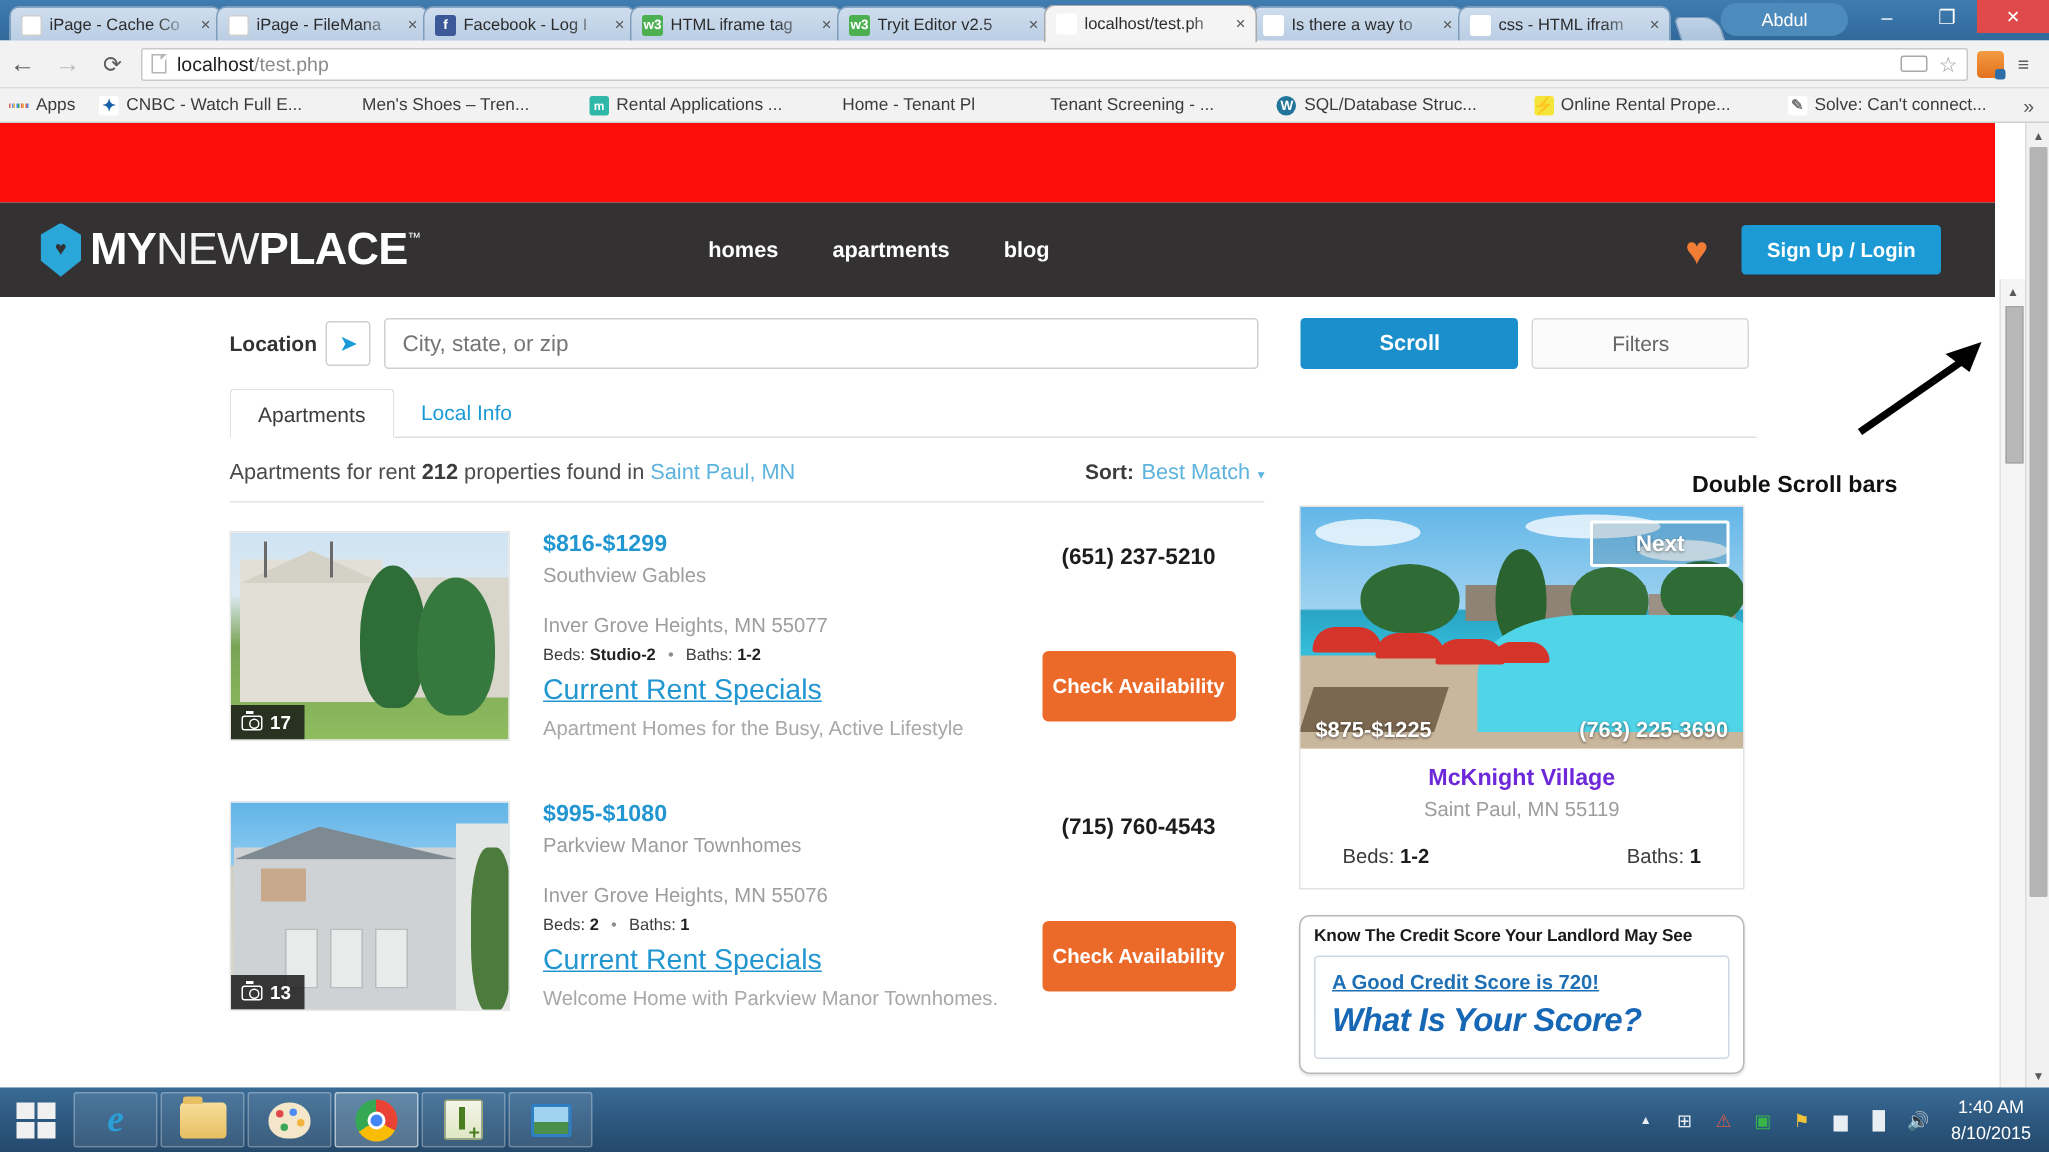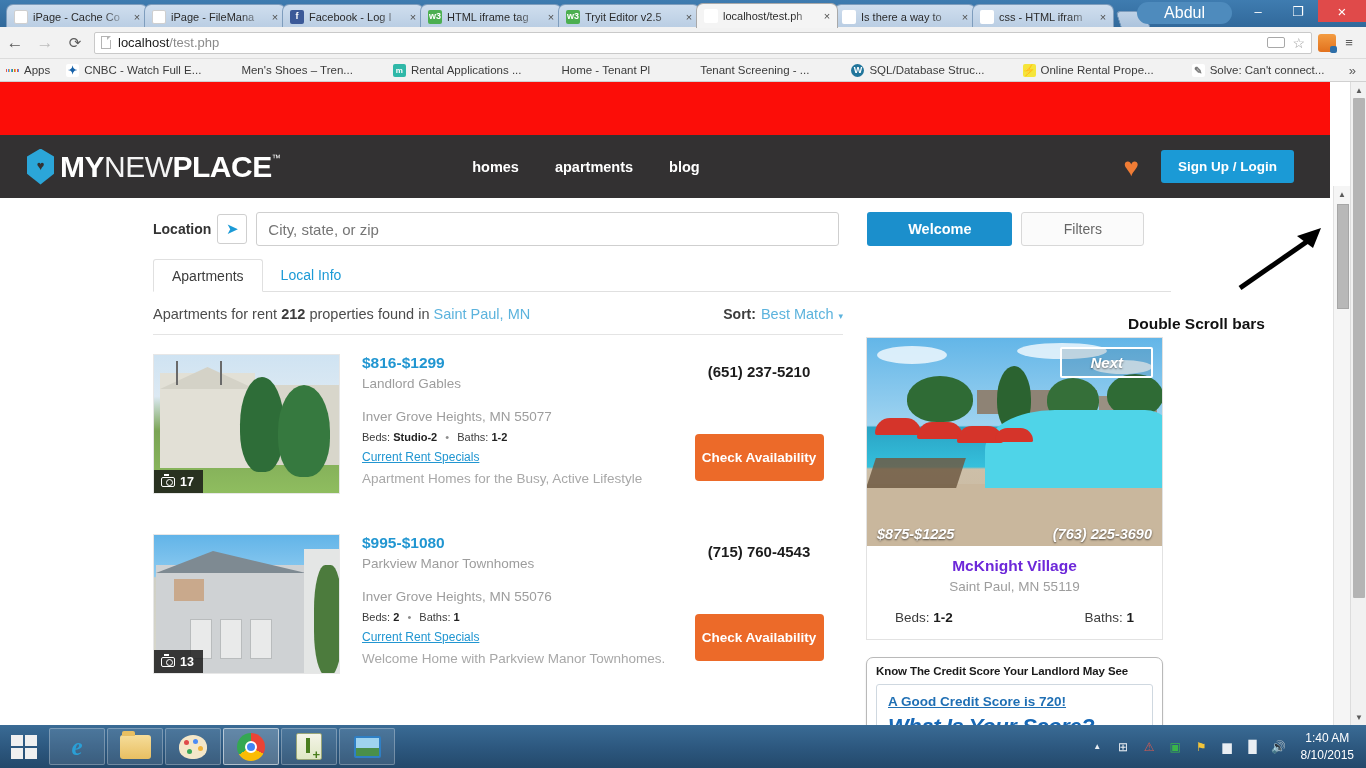--- a/index.html
+++ b/index.html
@@ -68,21 +68,21 @@
     border: 1px solid #7e9dbd; border-bottom: none;
     border-radius: 5px 10px 0 0;
     transform: skewX(18deg);
   }
   .win-controls {
     position: absolute; right: 0; top: 0; display: flex; height: 27px; align-items: flex-start;
   }
   .user-chip {
     height: 22px; margin: 2px 6px 0 0; padding: 0 27px;
     display: flex; align-items: center;
-    color: #fff; font-size: 16px;
+    color: #fff; font-size: 12px;
     background: #4e8bbd; border-radius: 11px;
   }
   .wbtn { width: 40px; height: 22px; display: flex; align-items: center; justify-content: center;
           color: #fff; font-size: 13px; }
   .wbtn.close { background: #e04a4a; width: 48px; font-size: 15px; }
 
   
   .toolbar {
     position: absolute; top: 27px; left: 0; width: 1366px; height: 32px;
     background: #f2f2f2; border-bottom: 1px solid #dcdcdc;
@@ -205,21 +205,21 @@
     border: 1px solid #cfcfcf; border-radius: 3px; background: #fff;
     font-size: 15px; color: #9a9a9a; padding: 0 11px;
     font-family: "Liberation Sans", sans-serif;
   }
   .btn-search {
     width: 145px; height: 34px; margin-left: 28px;
     background: #1b8fcc; color: #fff; font-size: 14.5px; font-weight: bold;
     border-radius: 3px; display: flex; align-items: center; justify-content: center;
   }
   .btn-filters {
-    width: 123px; height: 34px; margin-left: 9px;
+    width: 145px; height: 34px; margin-left: 9px;
     background: #fbfbfb; color: #666; font-size: 14px;
     border: 1px solid #d8d8d8; border-radius: 3px;
     display: flex; align-items: center; justify-content: center;
   }
 
   
   .sec-tabs {
     position: absolute; top: 176px; left: 153px; width: 1018px; height: 34px;
     border-bottom: 1px solid #e0e0e0; display: flex; align-items: flex-end;
   }
@@ -264,38 +264,37 @@
   }
   .cam:before { content:''; position:absolute; left:4px; top:1.5px; width:5px; height:5px; border:1.5px solid #fff; border-radius:50%; }
   .cam:after { content:''; position:absolute; left:2px; top:-3.5px; width:5px; height:2px; background:#fff; }
   .listing .info { flex: 1 1 auto; padding-left: 22px; }
   .price { color: #2196d1; font-size: 15.5px; font-weight: bold; }
   .pname, .paddr { color: #9d9d9d; font-size: 13.5px; margin-top: 4px; }
   .paddr { margin-top: 18px; }
   .pbeds { font-size: 11px; color: #3c3c3c; margin-top: 7px; }
   .pbeds b { color: #222; }
   .pbeds .dot { color: #8d8d8d; margin: 0 5px; }
-  .pspecials { font-size: 12px; color: #2196d1; text-decoration: underline; margin-top: 7px; display: inline-block; }
+  .pspecials { font-size: 19px; color: #2196d1; text-decoration: underline; margin-top: 7px; display: inline-block; }
   .ptag { font-size: 13.5px; color: #a8a8a8; margin-top: 6px; }
   .listing .right-col { width: 168px; flex: 0 0 168px; text-align: center; }
   .phone { font-size: 15px; font-weight: bold; color: #1c1c1c; margin-top: 9px; }
   .btn-check {
     margin: 54px auto 0; width: 129px; height: 47px;
     background: #ec6a29; border-radius: 4px; color: #fff;
     font-size: 13.5px; font-weight: bold;
     display: flex; align-items: center; justify-content: center;
   }
 
   
   .rail { position: absolute; left: 866px; top: 255px; width: 297px; }
   .feat-card { border: 1px solid #e2e2e2; background: #fff; }
   .feat-photo {
-    position: relative; height: 208px; overflow: hidden;
+    position: relative; height: 161px; overflow: hidden;
     background: linear-gradient(#63b6e8 0%, #9fd3f0 42%, #2aa3c4 43%, #35c0dc 62%, #cdbfa8 63%, #c8b69c 100%);
-    font-style: italic;
   }
   .sky-cloud { position: absolute; background: rgba(255,255,255,.75); border-radius: 50%; }
   .pool {
     position: absolute; left: 118px; top: 72px; width: 190px; height: 78px;
     background: #4fd4e8; border-top-left-radius: 70px 40px; border-top-right-radius: 30px;
   }
   .deck { position: absolute; left: 0; bottom: 0; width: 100%; height: 62px; background: #c9b79d; }
   .tree { position: absolute; background: #2f6b35; border-radius: 50% 50% 45% 45%; }
   .umb { position: absolute; width: 46px; height: 17px; background: #d5342a; border-radius: 23px 23px 3px 3px; }
   .bldg { position: absolute; background: #8e8375; }
@@ -528,21 +527,21 @@
         <span class="btn-signup">Sign Up / Login</span>
       </div>
     </div>
 
     <div class="search-row">
       <span class="loc-label">Location</span>
       <span class="loc-btn">
         <span>➤</span>
       </span>
       <input class="search-input" type="text" placeholder="City, state, or zip" style="">
-      <span class="btn-search">Welcome</span>
+      <span class="btn-search">Scroll</span>
       <span class="btn-filters">Filters</span>
     </div>
 
     <div class="sec-tabs">
       <div class="sec-tab active">Apartments</div>
       <div class="sec-tab">Local Info</div>
     </div>
 
     <div class="results-line">
       <span>Apartments for rent</span>&nbsp;
@@ -566,21 +565,21 @@
         <div style="position:absolute;left:124px;top:30px;width:52px;height:92px;background:#36793f;border-radius:50% 50% 42% 42%;"></div>
         <div style="position:absolute;left:22px;top:6px;width:2px;height:24px;background:#6a6a6a;"></div>
         <div style="position:absolute;left:66px;top:6px;width:2px;height:24px;background:#6a6a6a;"></div>
         <div class="photo-badge">
           <span class="cam"></span>
           <span>17</span>
         </div>
       </div>
       <div class="info">
         <div class="price">$816-$1299</div>
-        <div class="pname">Landlord Gables</div>
+        <div class="pname">Southview Gables</div>
         <div class="paddr">Inver Grove Heights, MN 55077</div>
         <div class="pbeds">
           <span>Beds:</span>
           <b>Studio-2</b>
           <span class="dot">•</span>
           <span>Baths:</span>
           <b>1-2</b>
         </div>
         <a href="#" class="pspecials">Current Rent Specials</a>
         <div class="ptag">Apartment Homes for the Busy, Active Lifestyle</div>

